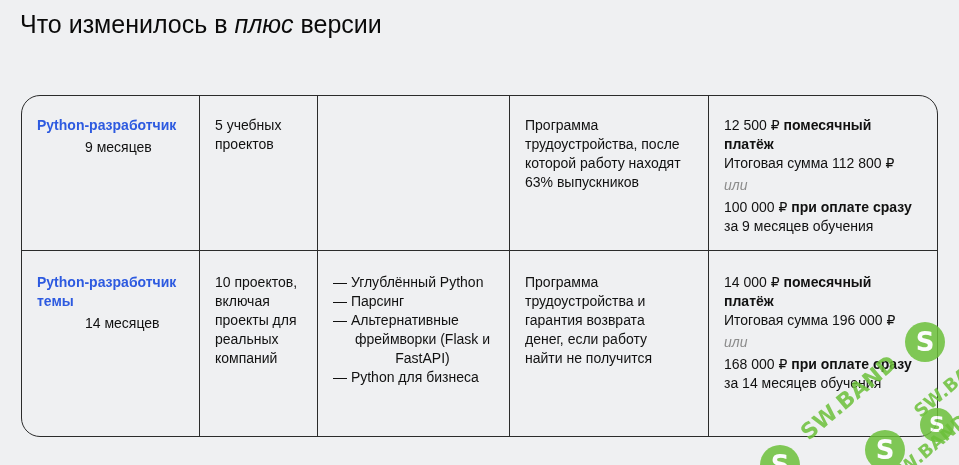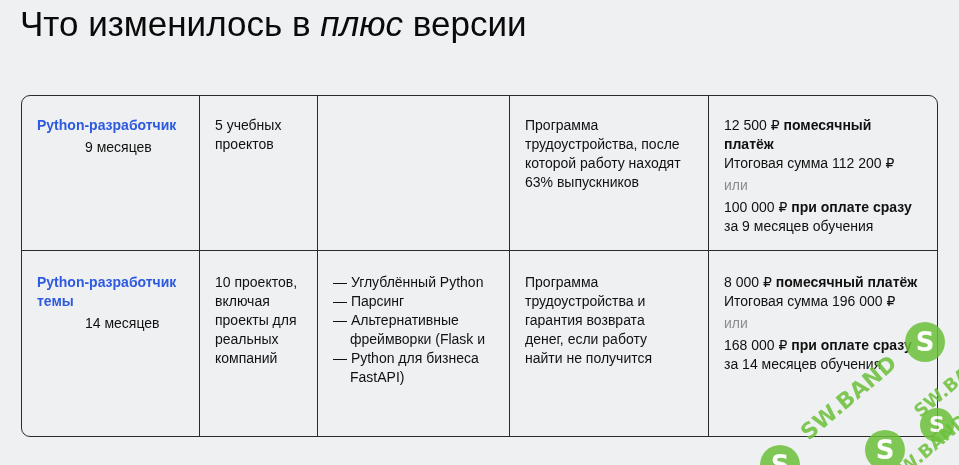--- a/index.html
+++ b/index.html
@@ -3,44 +3,44 @@
   <meta charset="utf-8">
   <style>
     html, body { margin:0; padding:0; }
     body {
       width:959px; height:465px; overflow:hidden; position:relative;
       background:#eff0f2; color:#111;
       font-family:"Liberation Sans", "DejaVu Sans", sans-serif;
     }
     .title {
       position:absolute; left:20px; top:2px;
-      font-size:35px; line-height:44px; color:#0a0a0a; white-space:nowrap;
+      font-size:25px; line-height:44px; color:#0a0a0a; white-space:nowrap;
     }
     .title em { font-style:italic; }
     .table {
       position:absolute; left:21px; top:95px; width:917px; height:342px;
-      border:1.5px solid #2b2b2b; border-radius:9px; box-sizing:border-box;
+      border:1.5px solid #2b2b2b; border-radius:19px; box-sizing:border-box;
       display:grid;
       grid-template-columns:178px 118px 192px 199px 1fr;
       grid-template-rows:155px 1fr;
       overflow:hidden;
     }
     .cell {
       border-right:1.5px solid #2b2b2b; border-bottom:1.5px solid #2b2b2b;
       padding:20px 14px 0 15px; font-size:14px; line-height:19px; box-sizing:border-box;
     }
     .cell.last-col { border-right:none; }
     .cell.last-row { border-bottom:none; }
     .row2 .cell, .cell.r2 { padding-top:22px; }
     .course { color:#2d5ae0; font-weight:bold; }
     .dur { margin-top:3px;margin-left:48px; }
     .price-main b { font-weight:bold; }
-    .or { color:#8c8c8c; margin:3px 0 3px; }
+    .or { color:#8c8c8c; margin:3px 0 3px;font-style:italic; }
     .line { display:block; }
-    .indent { padding-left:17px; }
+    .indent { padding-left:17px;text-align:center; }
     .wm { position:absolute; pointer-events:none; }
     .wm-circle {
       width:40px; height:40px; border-radius:50%; background:#6cc13a; opacity:.85;
       color:#fff; font:bold 26px/40px "DejaVu Sans", sans-serif; text-align:center;
     }
     .wm-text {
       color:#6cc13a; opacity:.85; font:bold 22px "DejaVu Sans", sans-serif;
       transform:rotate(-40deg); white-space:nowrap;
     }
   </style>
@@ -57,46 +57,46 @@
   </div>
   <div class="cell">
     <div style="width:80px">5 учебных проектов</div>
   </div>
   <div class="cell"></div>
   <div class="cell">
     <div>Программа трудоустройства, после которой работу находят 63% выпускников</div>
   </div>
   <div class="cell last-col">
     <div class="price-main"><span>12 500 ₽</span><b> помесячный платёж</b></div>
-    <div>Итоговая сумма 112 200 ₽</div>
+    <div>Итоговая сумма 112 800 ₽</div>
     <div class="or">или</div>
     <div class="price-main"><span>100 000 ₽</span><b> при оплате сразу</b></div>
     <div>за 9 месяцев обучения</div>
   </div>
 
   <div class="cell last-row r2">
     <div class="course" style="width:150px">Python-разработчик темы</div>
     <div class="dur">14 месяцев</div>
   </div>
   <div class="cell last-row r2">
     <div style="width:92px">10 проектов, включая проекты для реальных компаний</div>
   </div>
   <div class="cell last-row r2">
     <span class="line">— Углублённый Python</span>
     <span class="line">— Парсинг</span>
     <span class="line">— Альтернативные</span>
     <span class="line indent">фреймворки (Flask и</span>
+    <span class="line indent">FastAPI)</span>
     <span class="line">— Python для бизнеса</span>
-    <span class="line indent">FastAPI)</span>
   </div>
   <div class="cell last-row r2">
     <div style="width:150px">Программа трудоустройства и гарантия возврата денег, если работу найти не получится</div>
   </div>
   <div class="cell last-row last-col r2">
-    <div class="price-main"><span>8 000 ₽</span><b> помесячный платёж</b></div>
+    <div class="price-main"><span>14 000 ₽</span><b> помесячный платёж</b></div>
     <div>Итоговая сумма 196 000 ₽</div>
     <div class="or">или</div>
     <div class="price-main"><span>168 000 ₽</span><b> при оплате сразу</b></div>
     <div>за 14 месяцев обучения</div>
   </div>
 </div>
 
 <div class="wm wm-circle" style="left:905px;top:322px;">S</div>
 <div class="wm wm-circle" style="left:865px;top:430px;">S</div>
 <div class="wm wm-circle" style="left:760px;top:445px;">S</div>

